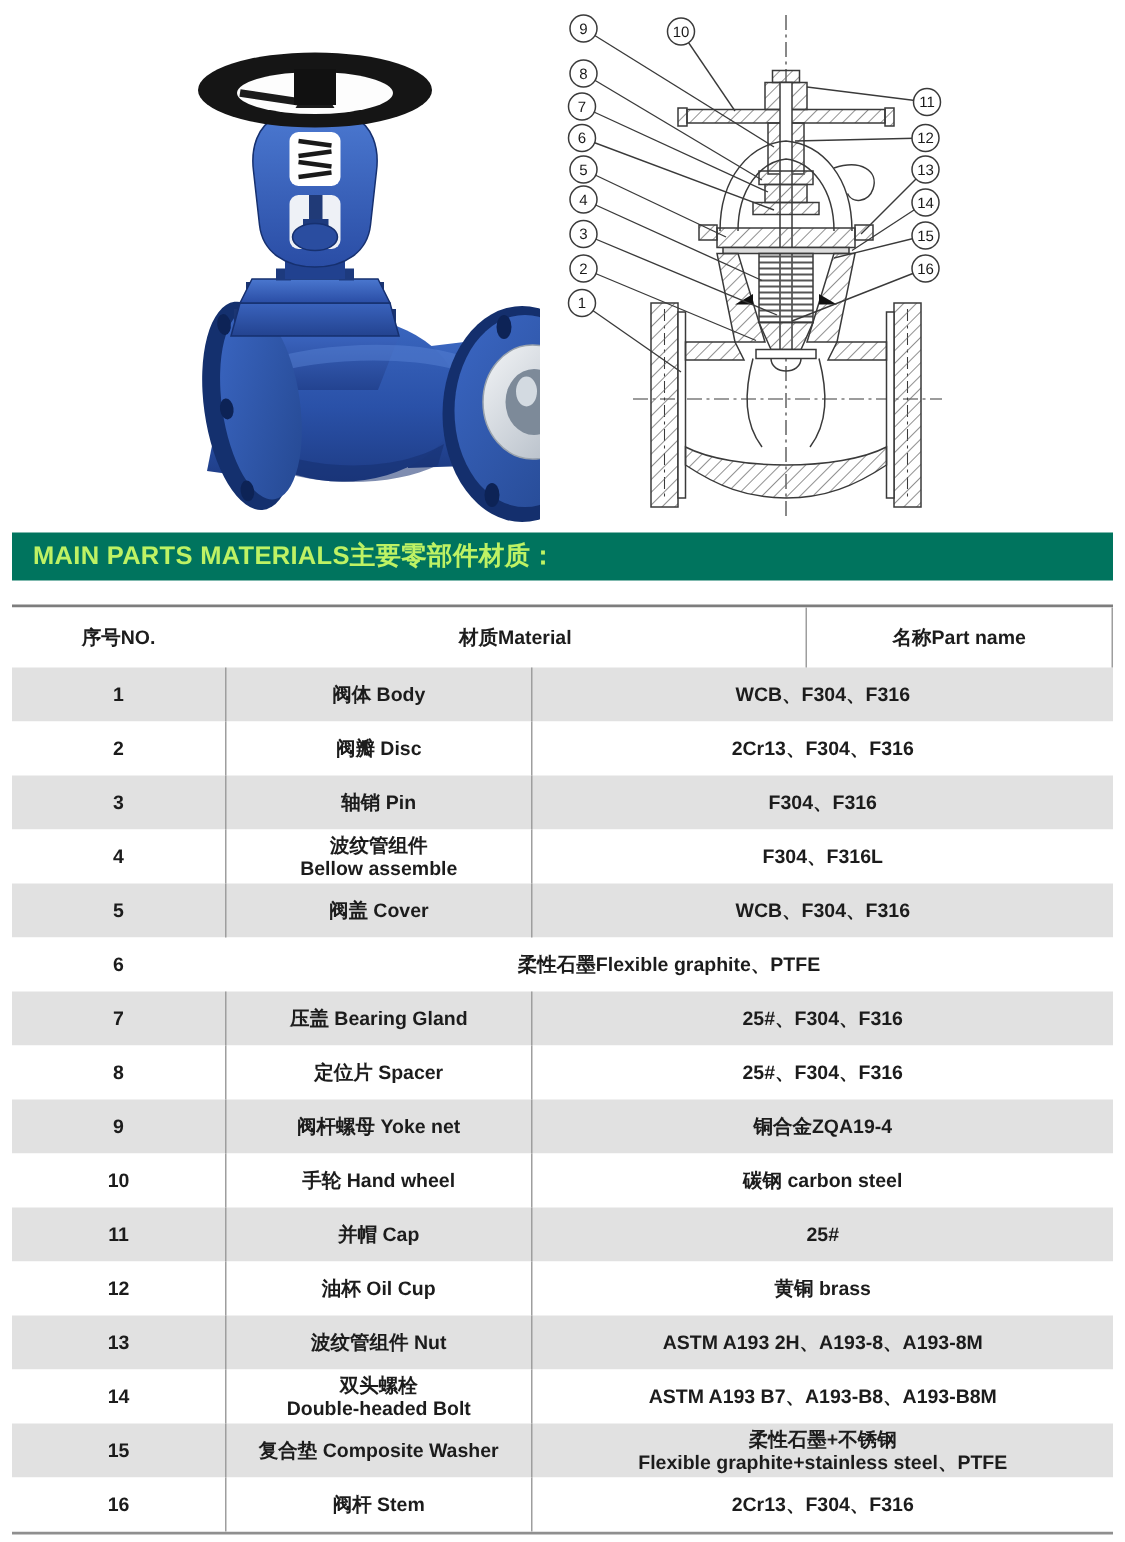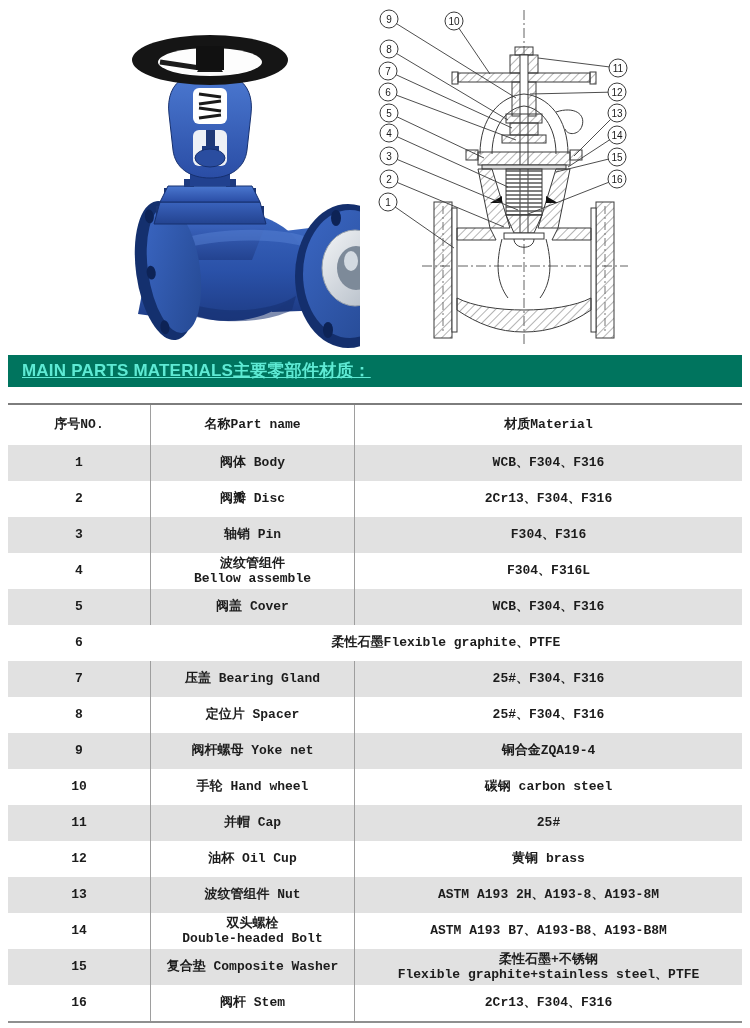--- a/index.html
+++ b/index.html
@@ -5,40 +5,38 @@
   html,body { margin:0; padding:0; }
   body {
     width:750px; height:1028px; position:relative; background:#ffffff;
     font-family:"Liberation Sans", sans-serif; overflow:hidden;
   }
   .photo-wrap { position:absolute; left:60px; top:18px; width:300px; height:334px; }
   .diagram-wrap { position:absolute; left:378px; top:2px; width:370px; height:352px; }
 
   .section-bar {
     position:absolute; left:8px; top:355px; width:734px; height:32px;
-    background:#00745e; color:#5eead4; font-weight:bold; font-size:17px;
+    background:#00745e; color:#bef264; font-weight:bold; font-size:17px;
     line-height:32px; padding-left:14px; box-sizing:border-box; letter-spacing:.2px;
     white-space:nowrap;
-    text-decoration:underline;
   }
 
   .parts-table {
     position:absolute; left:8px; top:403px; width:734px;
     border-top:2px solid #7d7d7d; border-bottom:2px solid #8f8f8f;
     color:#1c1c1c;
   }
   .tr { display:flex; height:36px; }
   .tr.head { height:40px; background:#ffffff; }
   .rows .tr:nth-child(odd) { background:#e1e1e1; }
   .rows .tr:nth-child(even) { background:#ffffff; }
   .td {
     display:flex; flex-direction:column; justify-content:center; align-items:center;
     text-align:center; font-weight:bold; font-size:13px; line-height:1.18;
     box-sizing:border-box;
-    font-family:Liberation Mono, monospace;
   }
   .c1 { width:142px; }
   .c2 { width:205px; border-left:1px solid #9e9e9e; border-right:1px solid #9e9e9e; }
   .c3 { flex:1; }
   svg text { font-family:"Liberation Sans", sans-serif; }
 </style>
 </head>
 <body>
 
 <div class="photo-wrap">
@@ -243,22 +241,22 @@
 </svg>
 </div>
 
 <div class="section-bar">
   <span>MAIN PARTS MATERIALS主要零部件材质：</span>
 </div>
 
 <div class="parts-table">
   <div class="tr head">
     <div class="td c1">序号NO.</div>
+    <div class="td c3">材质Material</div>
     <div class="td c2">名称Part name</div>
-    <div class="td c3">材质Material</div>
   </div>
   <div class="rows" id="rows">
   <div class="tr">
     <div class="td c1">
           <span>1</span>
         </div>
     <div class="td c2">
           <span>阀体 Body</span>
         </div>
     <div class="td c3">

